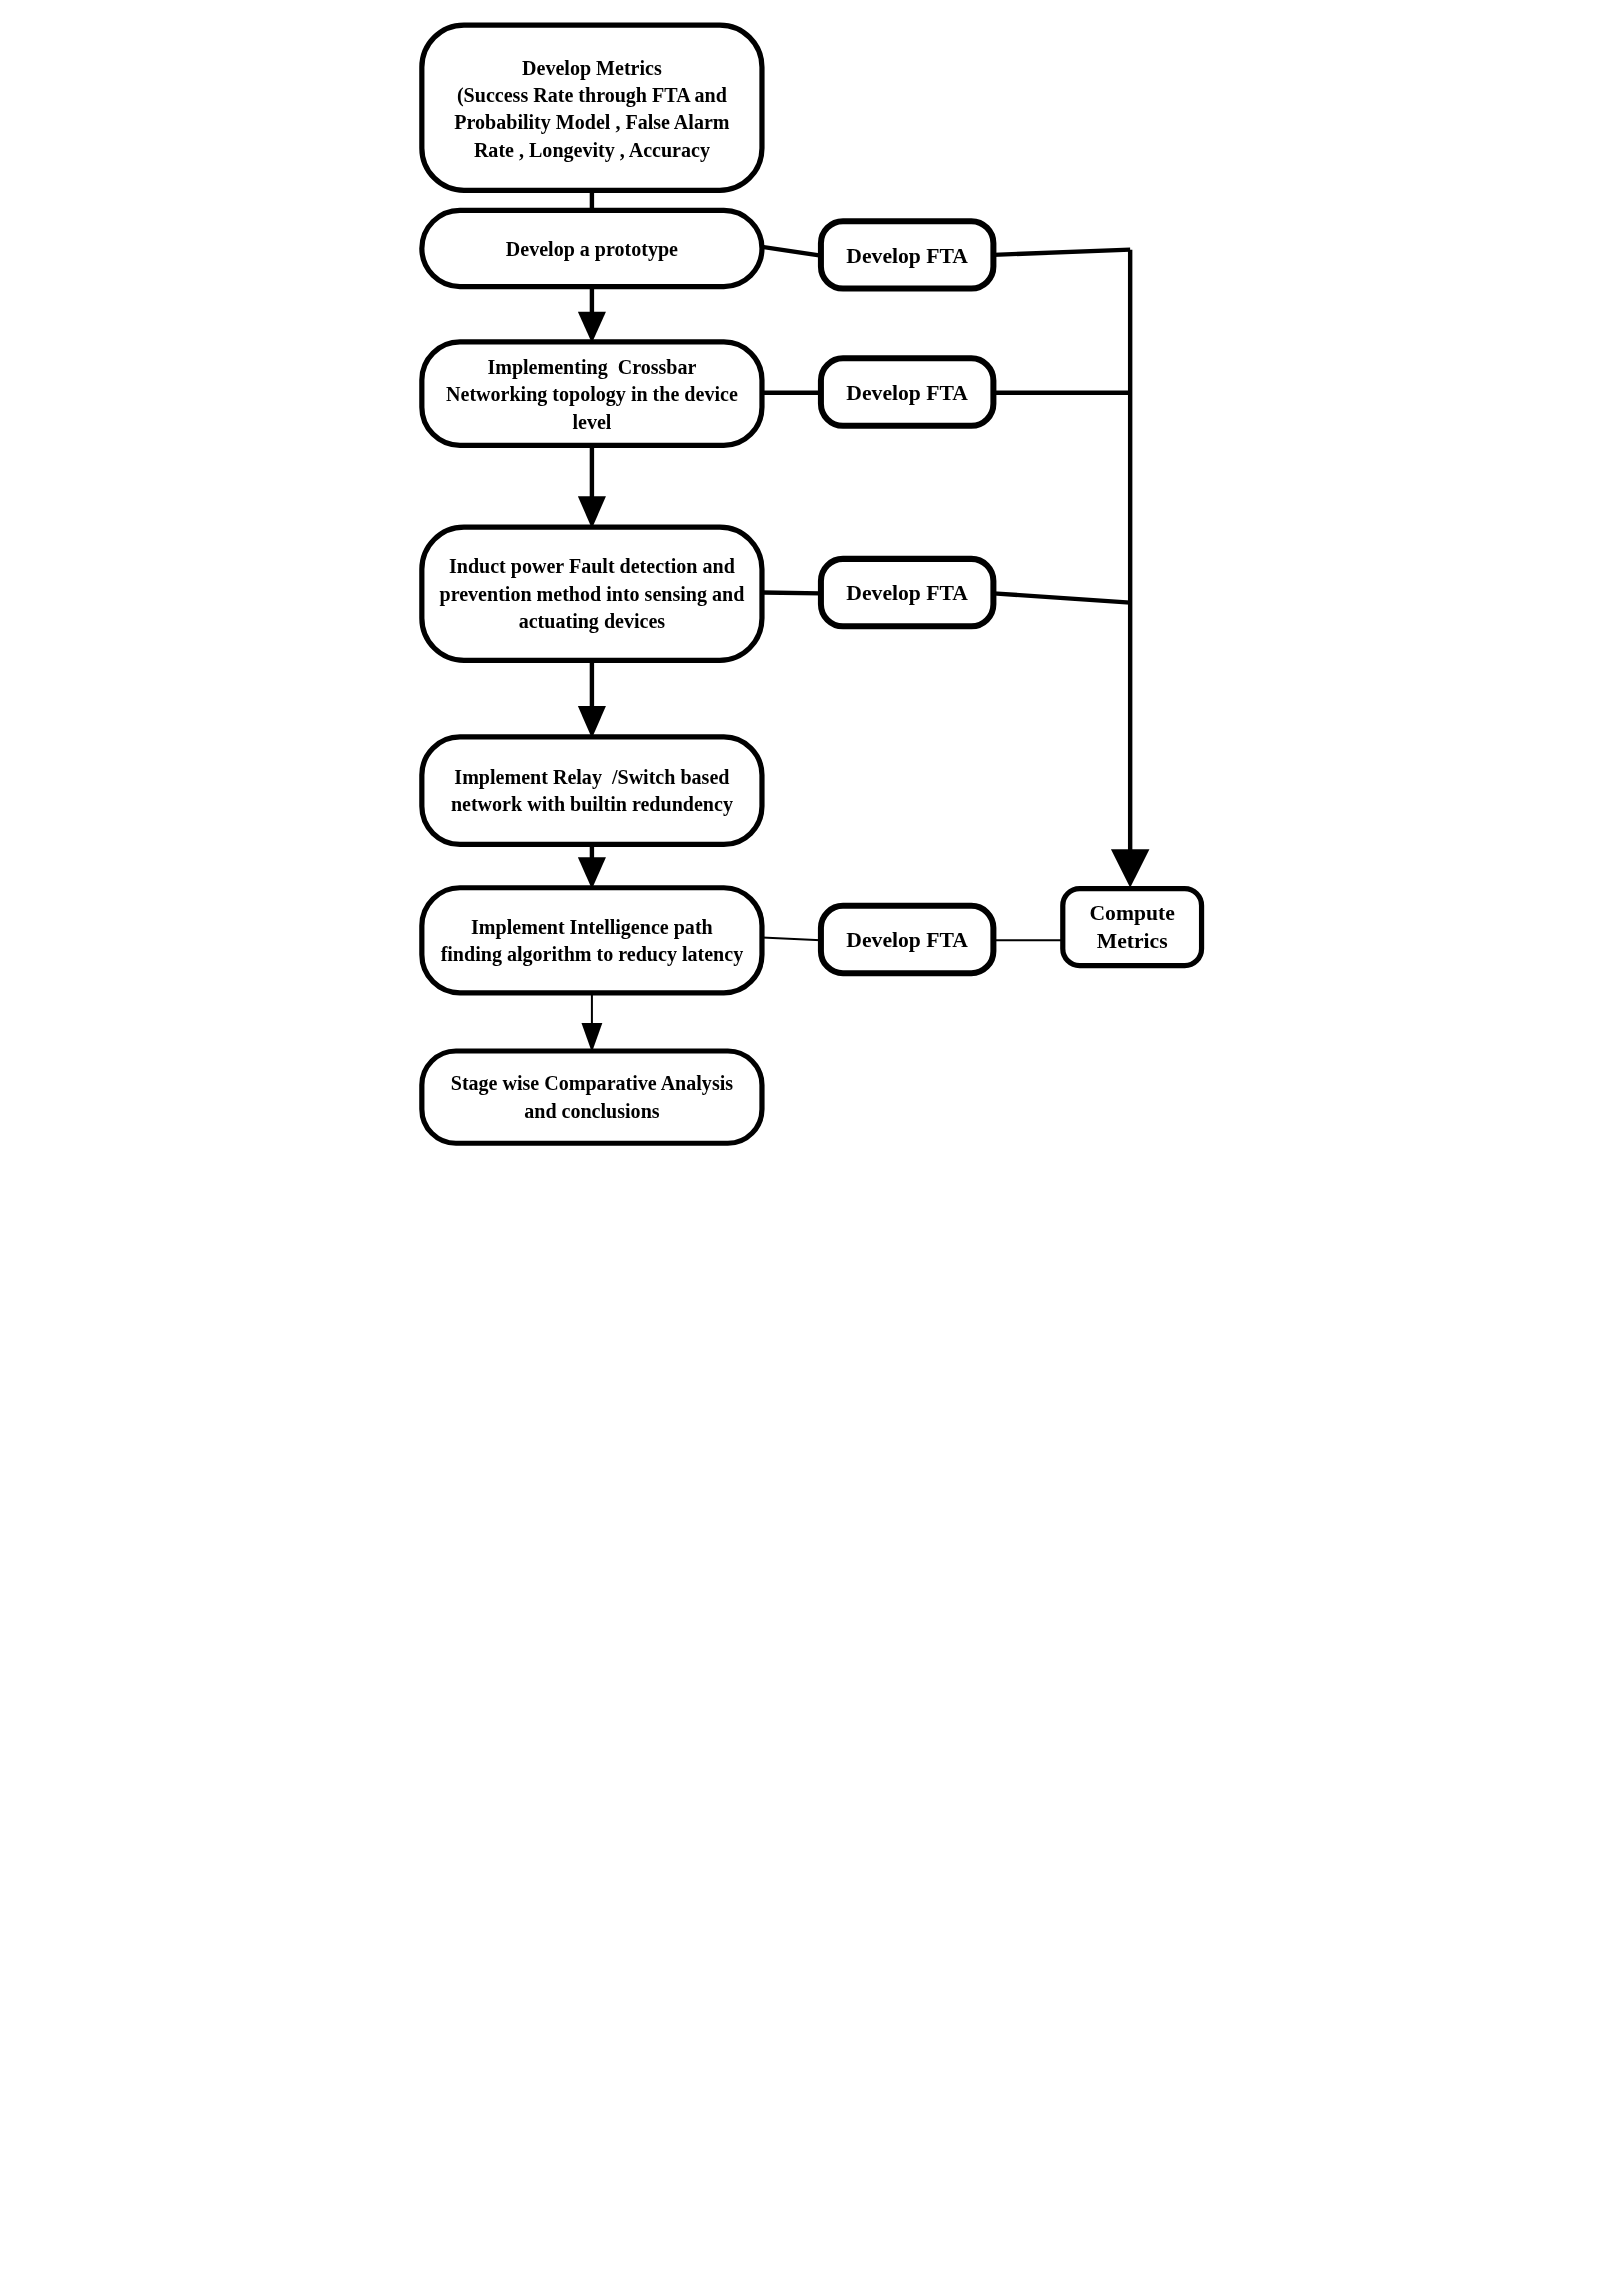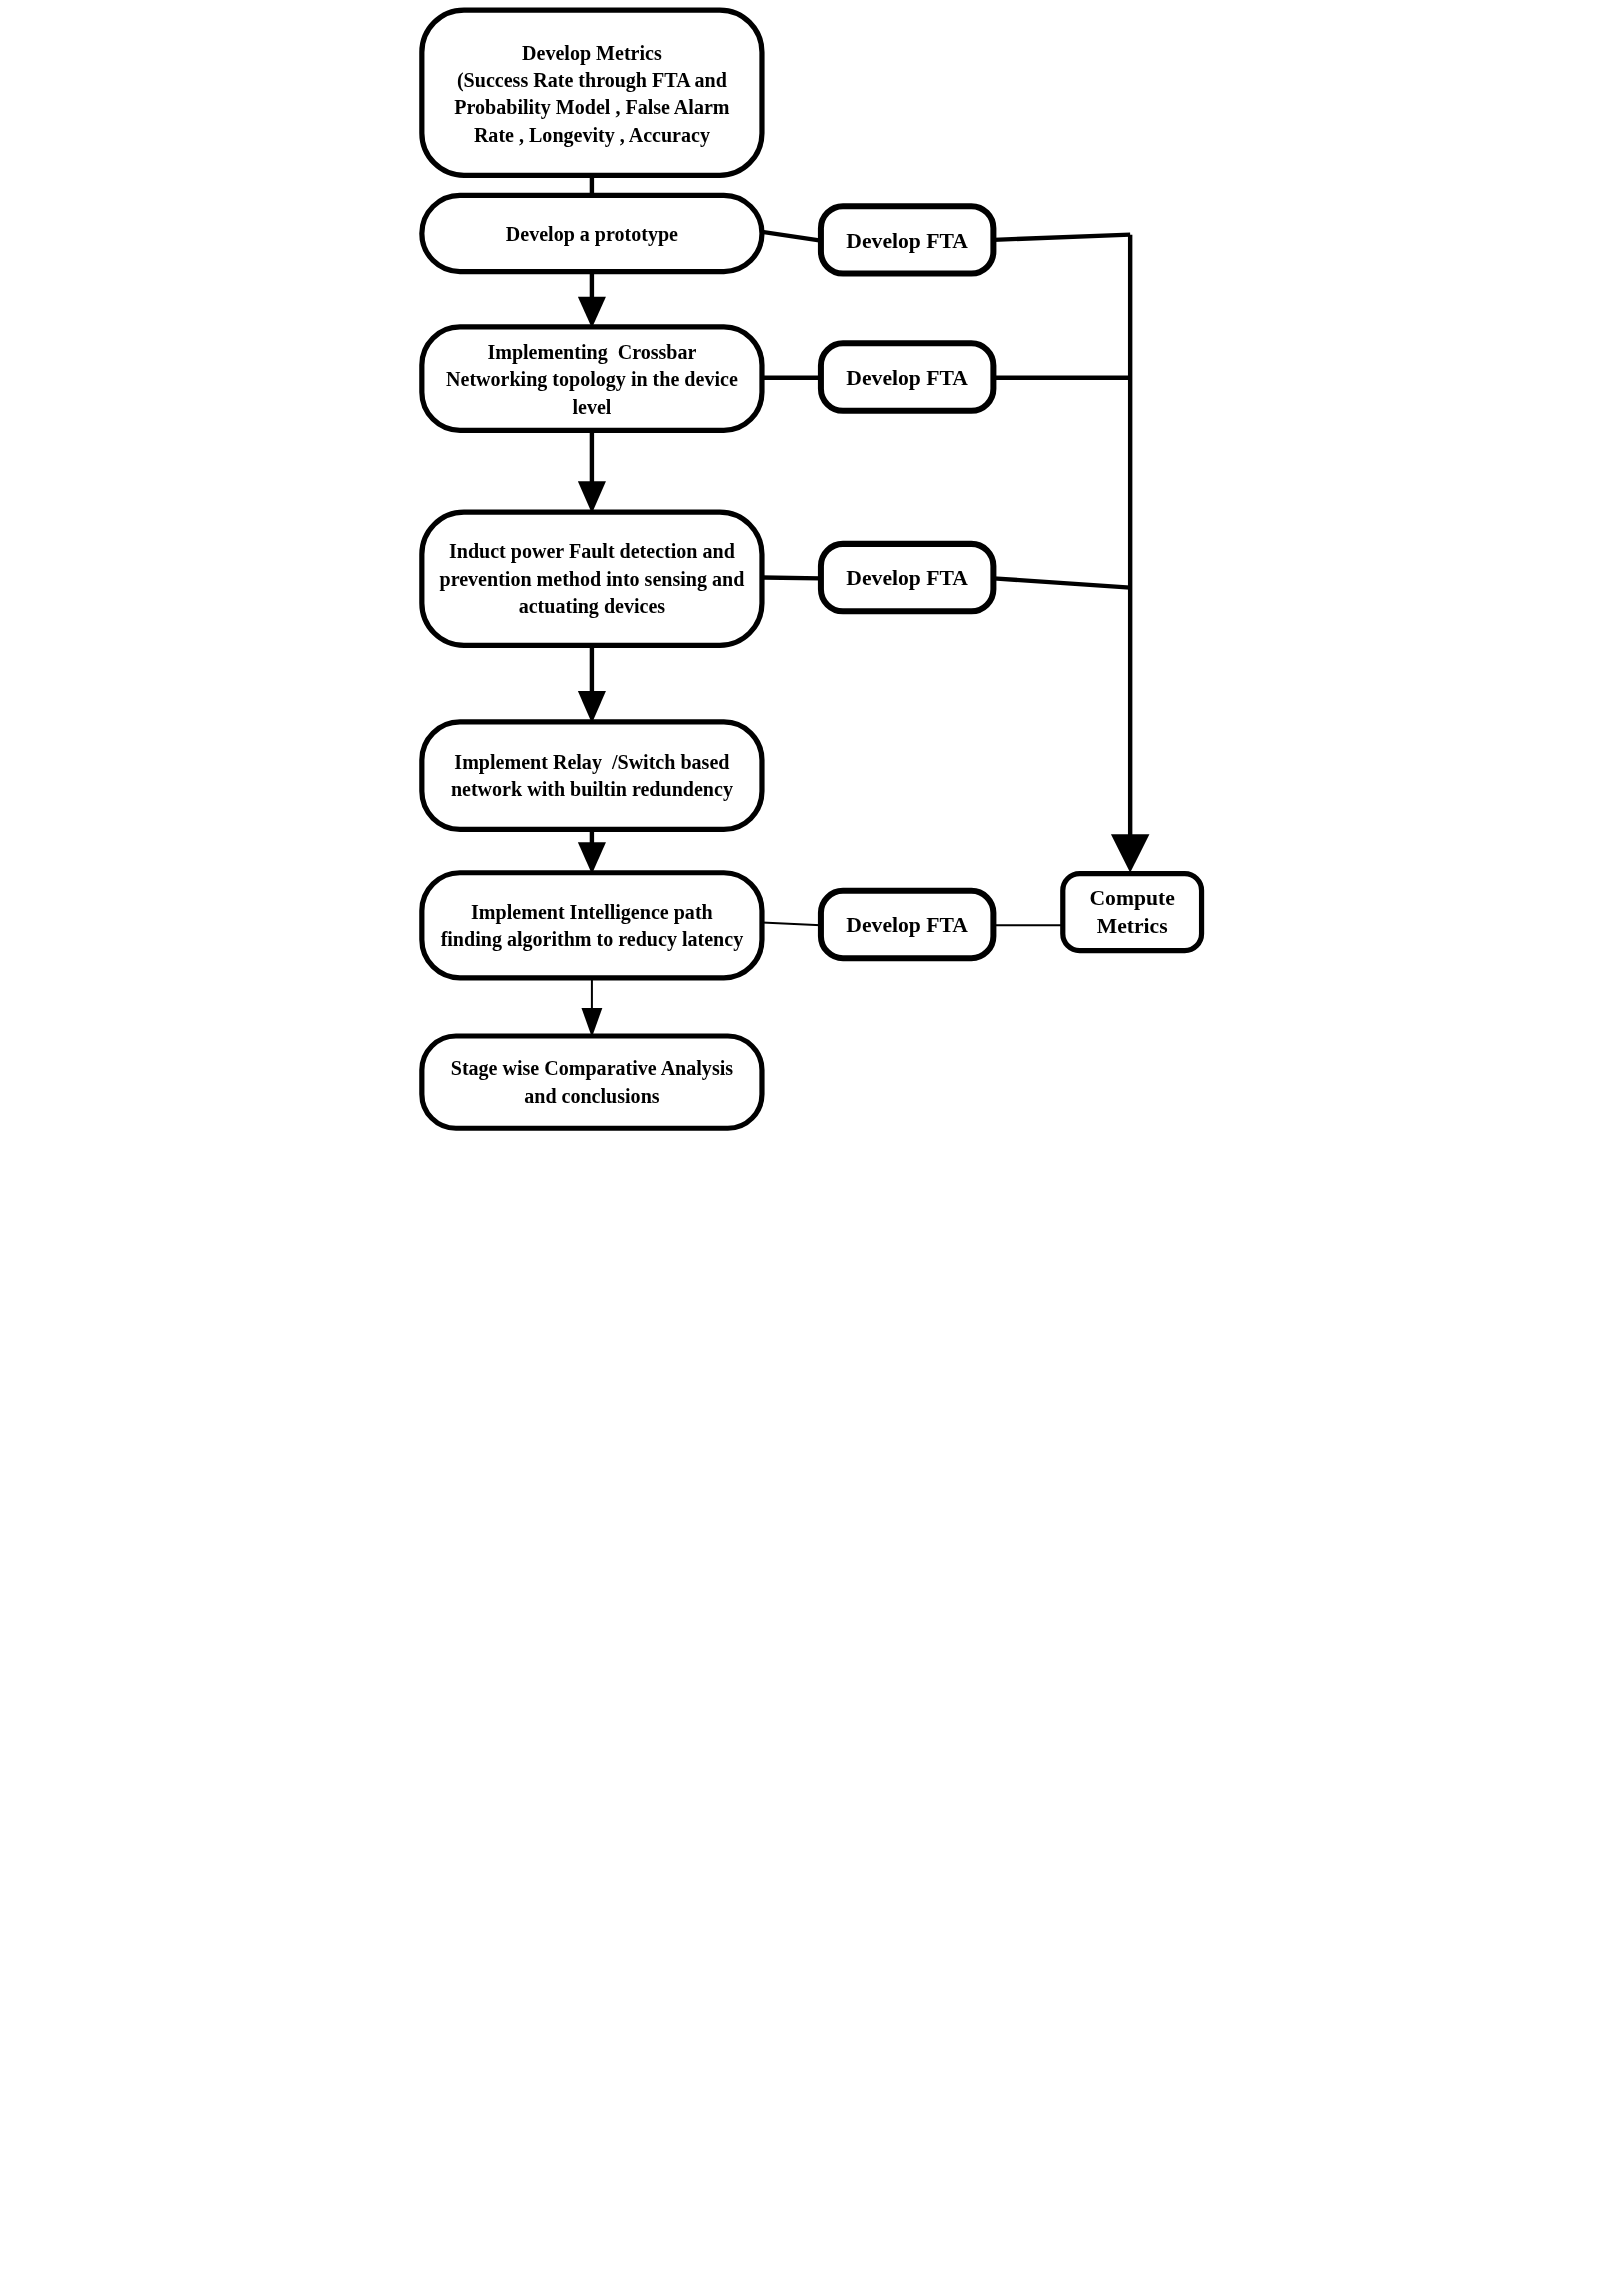--- a/index.html
+++ b/index.html
@@ -2,21 +2,21 @@
 <html style="font-size:13px"><head>
 <meta charset="utf-8">
 <style>
   html, body {
     margin: 0;
     padding: 0;
     background: #ffffff;
   }
   .page {
     width: 811px;
-    margin: 0 auto;
+    margin: 15px auto;
   }
   svg {
     display: block;
     width: 100%;
     height: auto;
   }
   .box {
     fill: #ffffff;
     stroke: #000000;
     stroke-width: 13;

